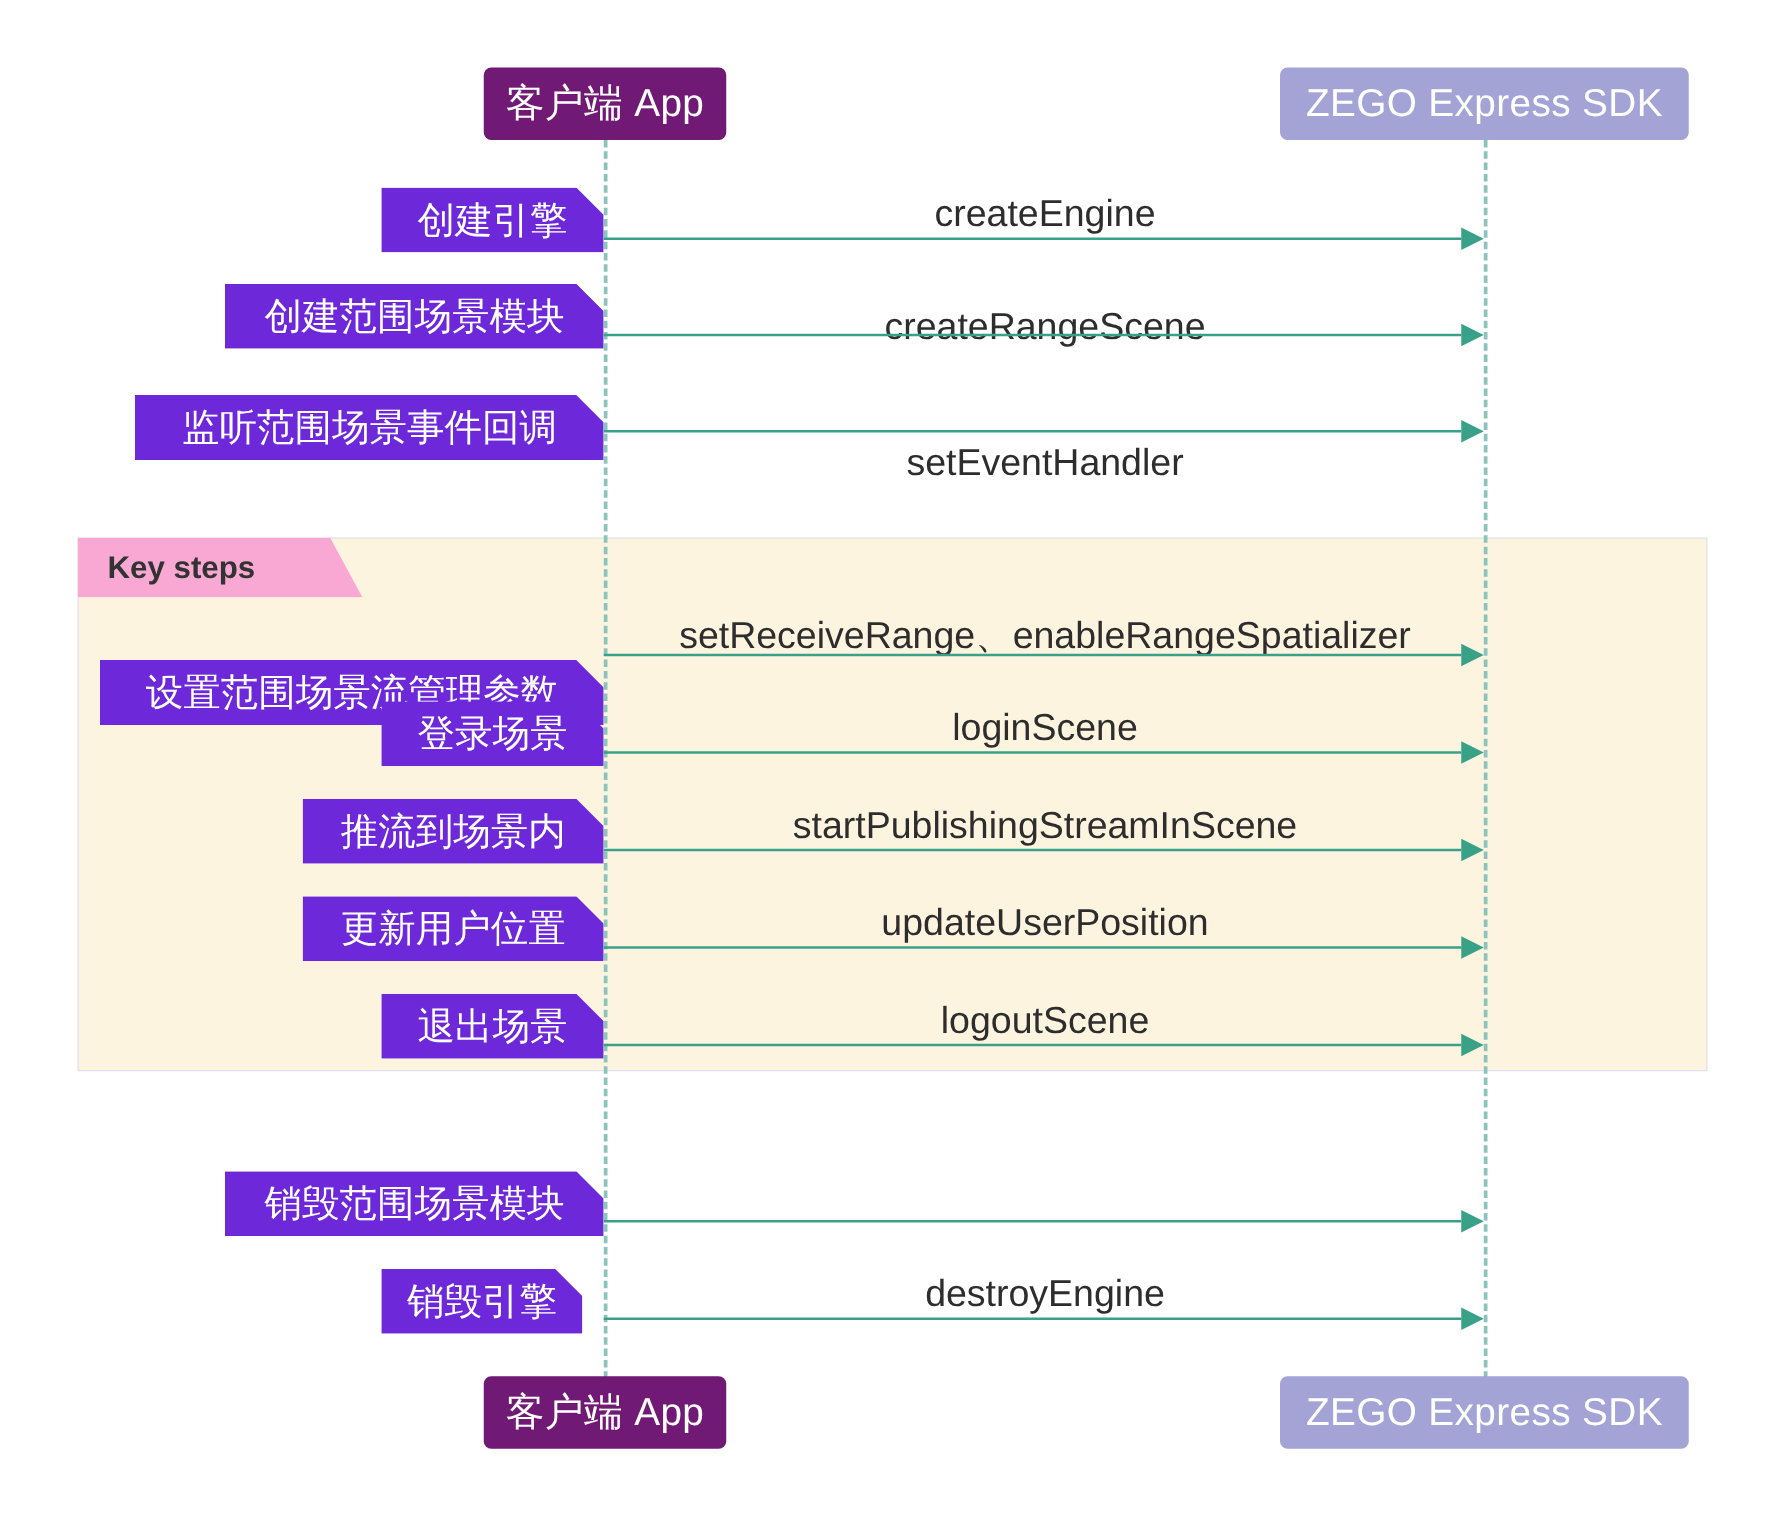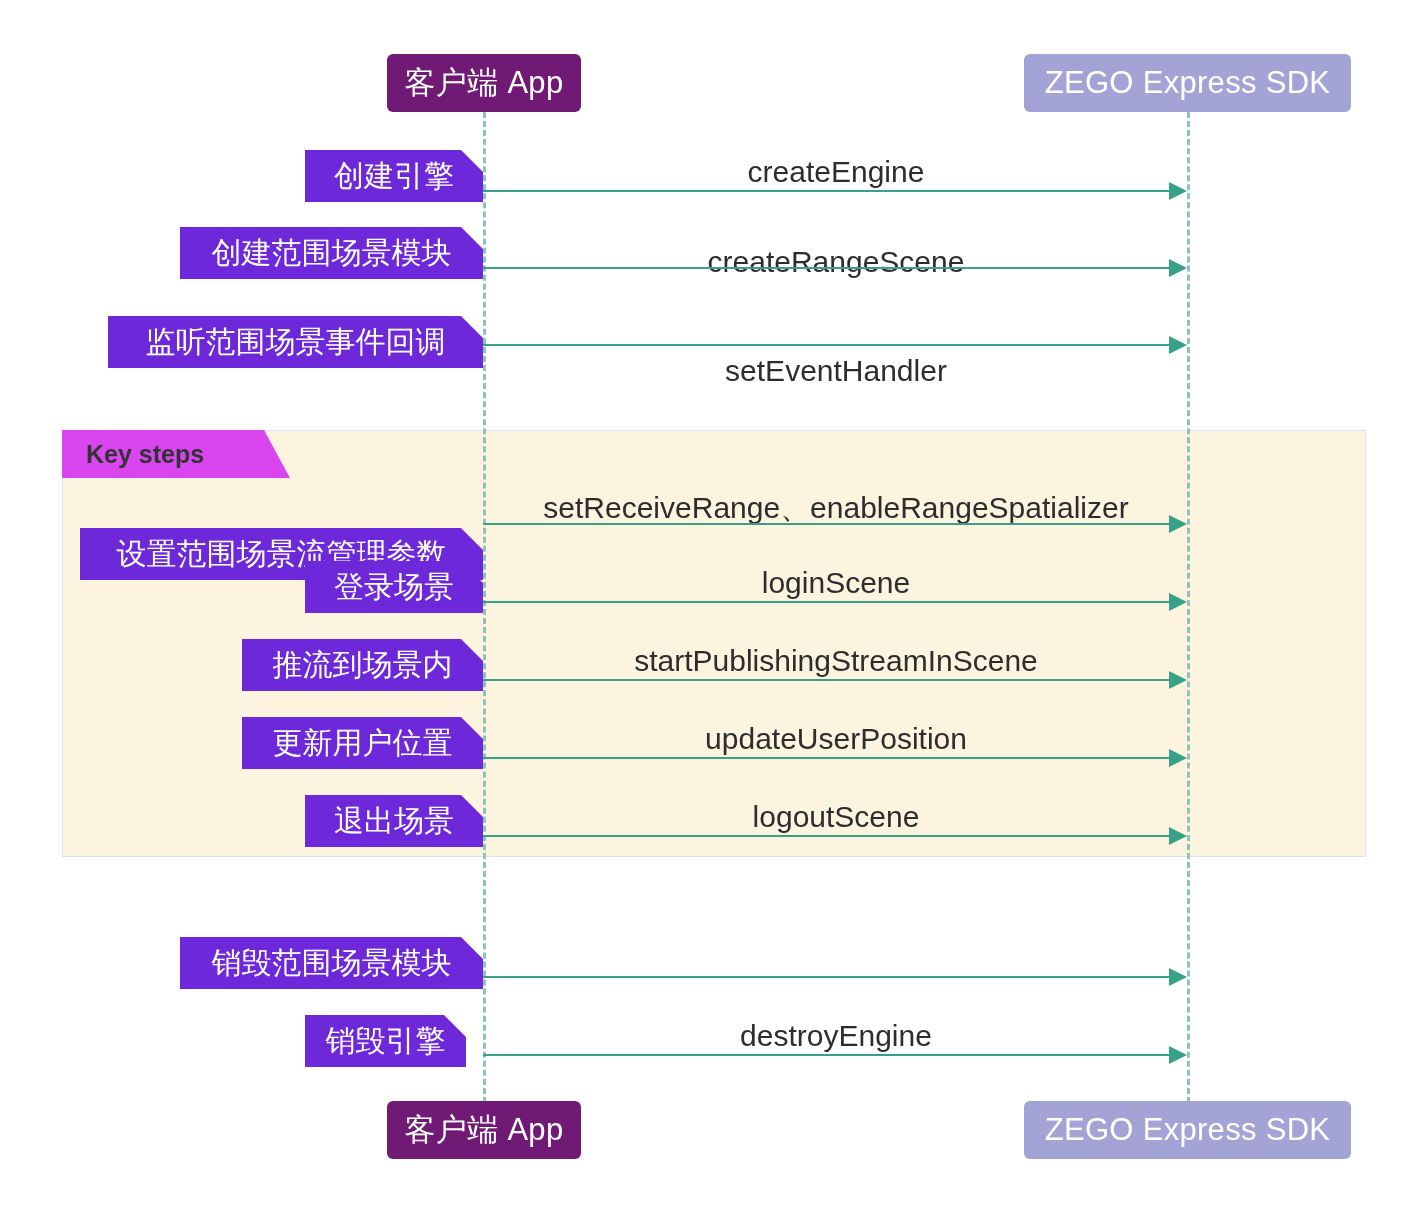--- a/index.html
+++ b/index.html
@@ -43,21 +43,21 @@
 
   
   .frame {
     position: absolute;
     background: #fdf4e0;
     border: 1px solid #dfe3ef;
     box-sizing: border-box;
   }
   .frame-label {
     position: absolute;
-    background: #d946ef;
+    background: #f9a8d4;
     color: #333333;
     font-size: 25px;
     font-weight: bold;
     display: flex;
     align-items: center;
     padding-left: 24px;
     box-sizing: border-box;
     clip-path: polygon(0 0, calc(100% - 26px) 0, 100% 100%, 0 100%);
   }
 

